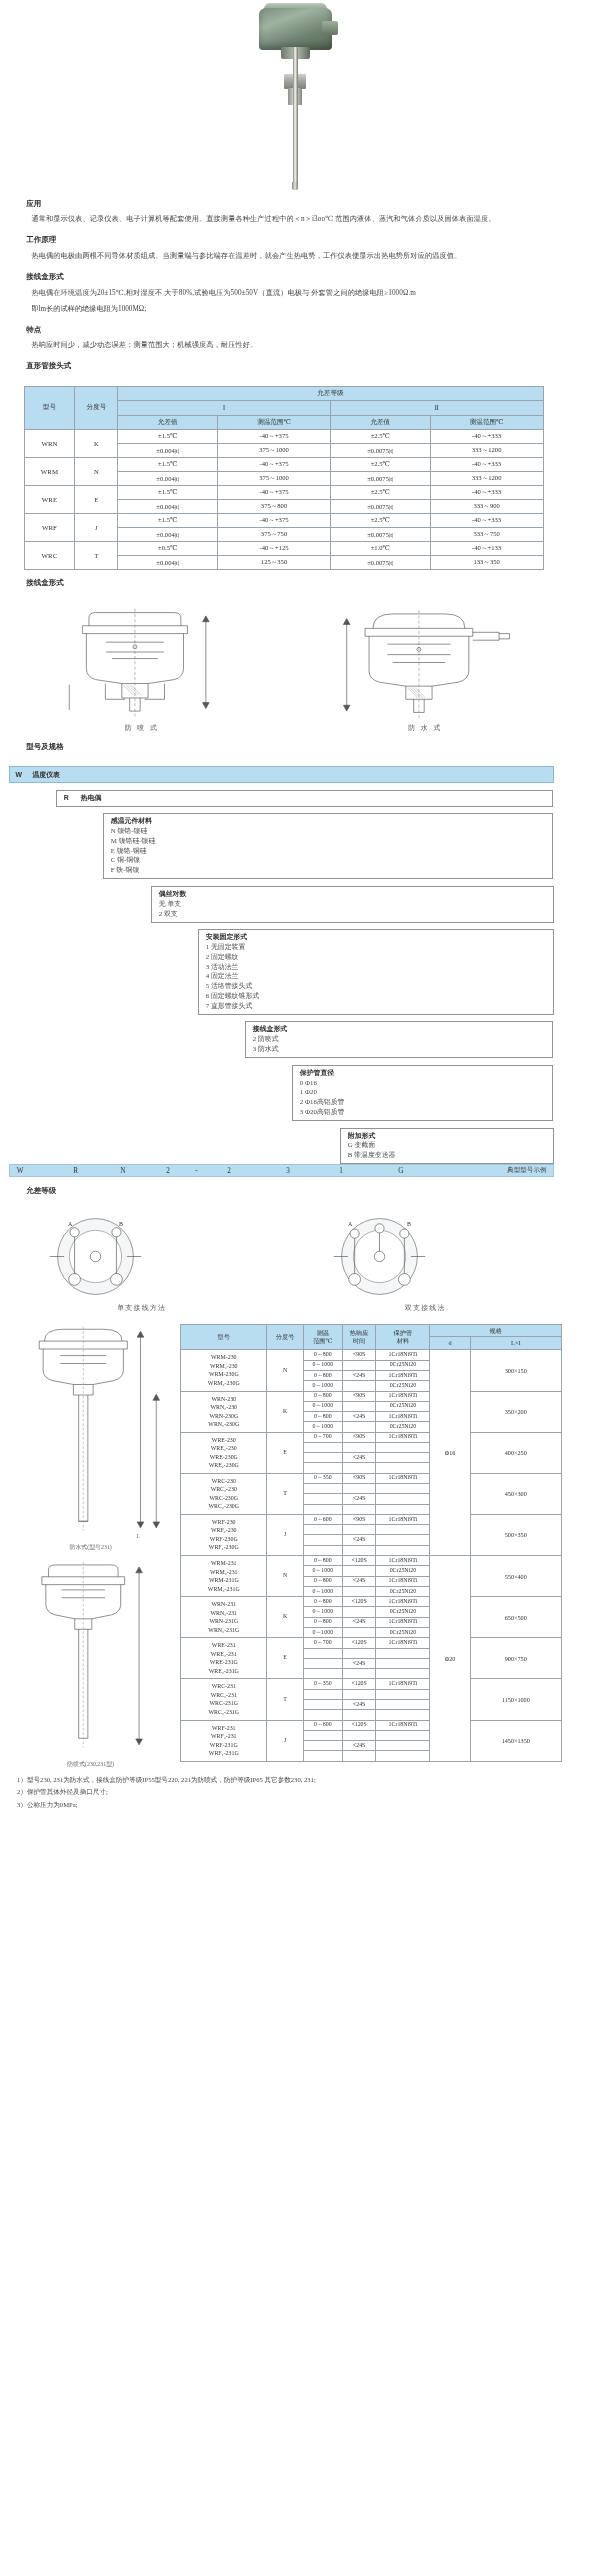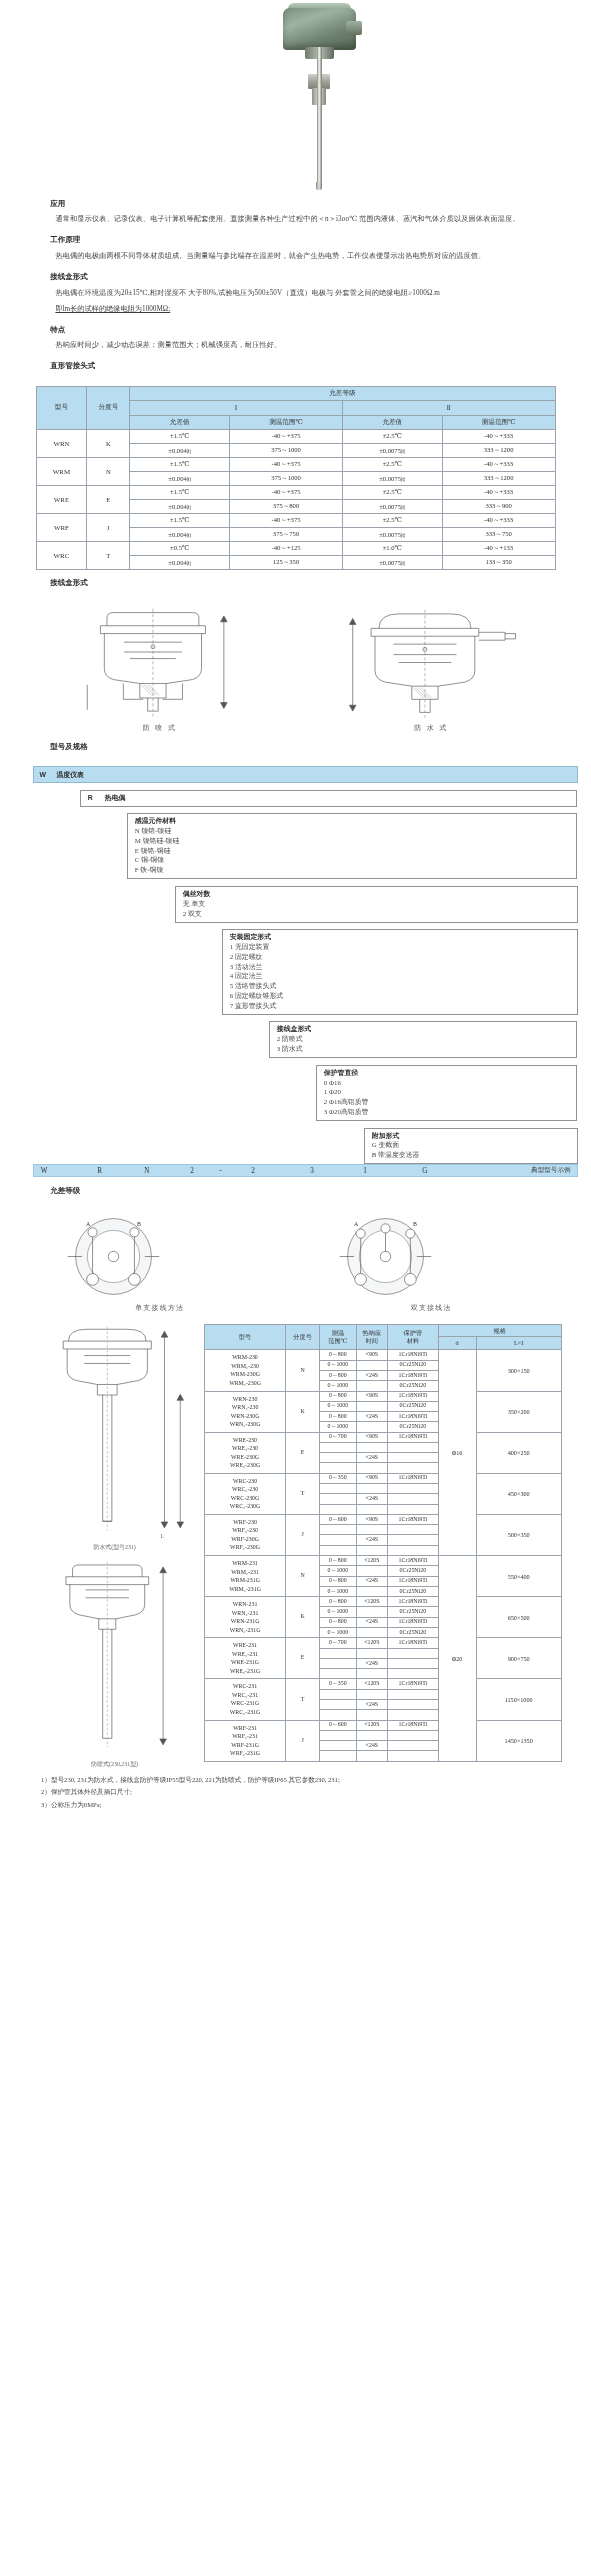--- a/index.html
+++ b/index.html
@@ -3,21 +3,21 @@
 <meta charset="utf-8">
 <style>
   * { box-sizing: border-box; }
   html, body { margin:0; padding:0; }
   body {
     width: 591px;
     background: #ffffff;
     font-family: "Liberation Serif", "DejaVu Serif", serif;
     color: #3a3a3a;
   }
-  .page { position: relative; width: 567px; padding-left: 24px; }
+  .page { position: relative; width: 567px; }
 
   
   .hero { position: relative; height: 190px; }
   .hero-img { position:absolute; left: 197px; top: 1.3px; width: 197px; height: 188px; }
 
   .probe-rod {
     position:absolute; left: 96px; top: 46px; width: 4.6px; height: 139px;
     background: linear-gradient(to right,#7e8279 0%,#cfd2c7 25%,#f2f3ee 45%,#b9bcb0 70%,#70746b 100%);
     border-radius: 0.7px;
   }
@@ -62,21 +62,21 @@
   .content { padding: 0 17px 6.6px 17px; }
   h3.sec {
     font-family: "Liberation Sans","DejaVu Sans",sans-serif;
     font-weight: bold; font-size: 7.5px; color:#2f2f2f;
     margin: 8.5px 0 3.9px 9.2px;
   }
   p.para {
     font-size: 7.2px; line-height: 14.4px; margin: 0 0 1.3px 0;
     text-indent: 14.4px; color:#444; letter-spacing:0.1px;
   }
-  p.sub { text-indent: 14.4px; margin: 0 0 2.6px 0; font-size:7.2px; line-height:14.4px;text-decoration:underline; }
+  p.sub { text-indent: 14.4px; margin: 0 0 2.6px 0; font-size:7.2px; line-height:14.4px; }
 
   
   table.tbl { border-collapse: collapse; width: 520px; margin: 3.9px auto 0 auto; }
   table.tbl th, table.tbl td {
     border: 0.7px solid #9aa3ab; text-align: center;
     font-size: 6.6px; padding: 2px 1.3px; color:#333;
     font-family:"Liberation Serif","DejaVu Serif",serif;
   }
   table.tbl thead th { background: #b8dcf0; font-weight: normal; height: 14.4px; }
   table.tbl tbody td { height: 13px; background:#fff; }

